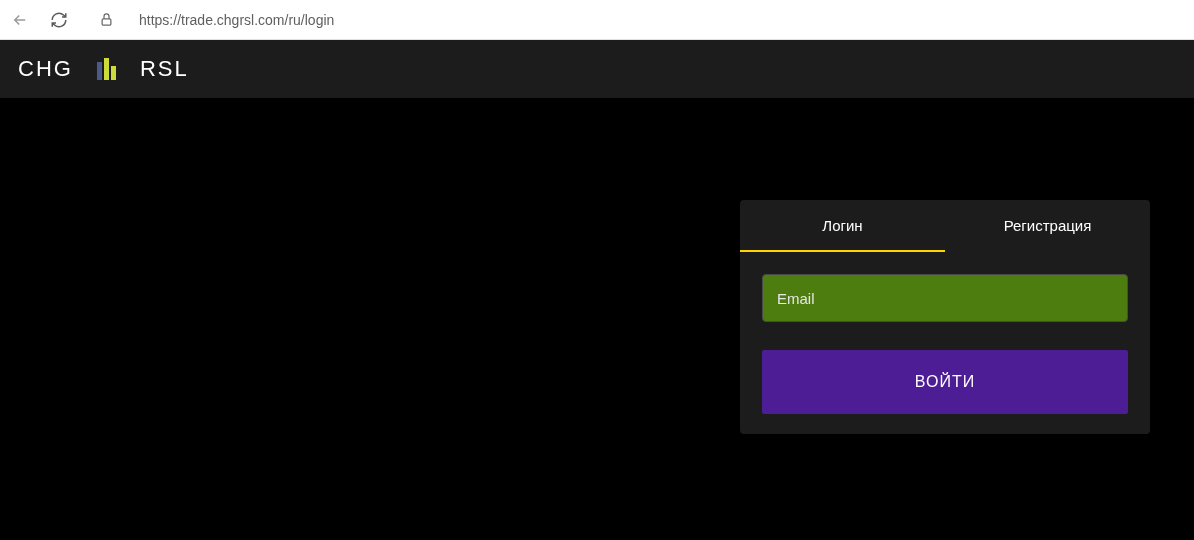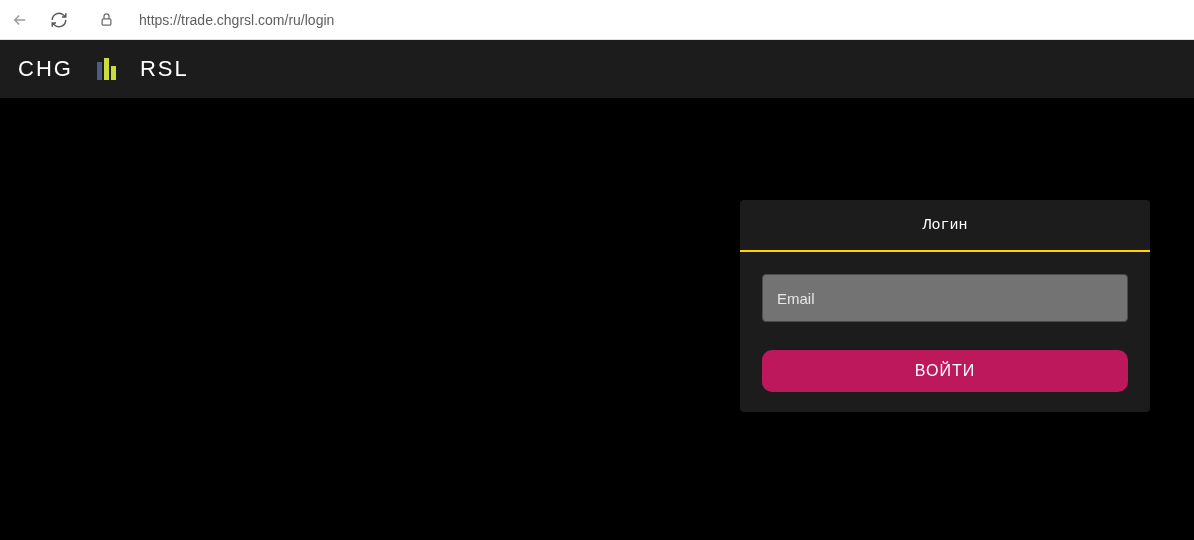--- a/index.html
+++ b/index.html
@@ -92,29 +92,28 @@
       display: flex;
       align-items: center;
       justify-content: center;
       color: #fff;
       font-size: 15px;
       cursor: pointer;
       border-bottom: 2px solid transparent;
     }
     .tab.active {
       border-bottom: 2px solid #ffd400;
-      font-family: Liberation Mono, monospace;
     }
     .form-area {
       padding: 22px 22px 20px 22px;
     }
     .input-field {
       width: 100%;
       height: 48px;
-      background: #737373;
+      background: #4d7c0f;
       border: 1px solid #4a4a4a;
       border-radius: 4px;
       color: #fff;
       font-size: 15px;
       padding: 0 14px;
       margin-bottom: 26px;
       outline: none;
     }
     .input-field::placeholder {
       color: #e6e6e6;
@@ -124,24 +123,24 @@
     }
     .eye-icon {
       position: absolute;
       right: 14px;
       top: 13px;
       color: #fff;
       cursor: pointer;
     }
     .login-btn {
       width: 100%;
-      height: 42px;
-      background: #be185d;
+      height: 64px;
+      background: #4c1d95;
       border: none;
-      border-radius: 10px;
+      border-radius: 2px;
       color: #fff;
       font-size: 16px;
       letter-spacing: 1px;
       cursor: pointer;
       margin-top: 2px;
     }
     .forgot {
       text-align: center;
       color: #fff;
       font-size: 13px;
@@ -182,19 +181,20 @@
       <span class="bar bar3"></span>
     </span>
     <span>RSL</span>
   </div>
 </div>
 
 <div class="page-body">
   <div class="login-card">
     <div class="tabs">
       <div class="tab active">Логин</div>
+      <div class="tab">Регистрация</div>
     </div>
     <div class="form-area">
       <input class="input-field" type="text" placeholder="Email" style="">
       <button class="login-btn">ВОЙТИ</button>
     </div>
   </div>
 </div>
 
 </body></html>

